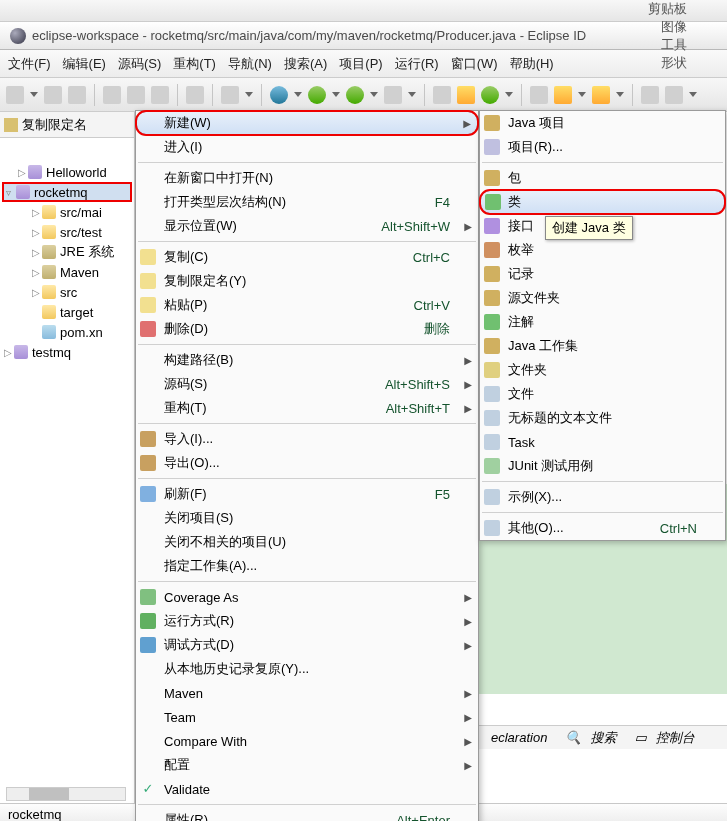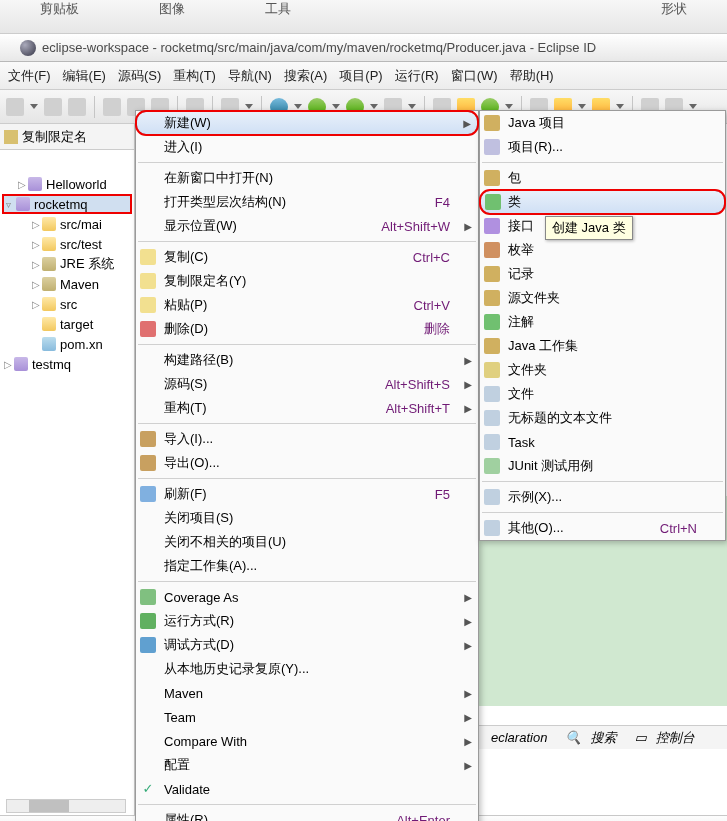--- a/index.html
+++ b/index.html
@@ -1,19 +1,19 @@
 <!DOCTYPE html>
 <html><head>
 <meta charset="utf-8">
 <style>
 * { margin: 0; padding: 0; box-sizing: border-box; font-family: "Microsoft YaHei", Arial, sans-serif; font-size: 13px; }
 body { background: #eceef0; width: 727px; height: 821px; overflow: hidden; position: relative; }
-.ribbon { height: 34px; background: linear-gradient(#f7f7f7,#e6e6e6); display: flex; align-items: flex-start; border-bottom: 1px solid #ccc; color:#555; font-size:12px;}
+.ribbon { height: 22px; background: linear-gradient(#f7f7f7,#e6e6e6); display: flex; align-items: flex-end; border-bottom: 1px solid #ccc; color:#555; font-size:12px;flex-direction:column;}
 .ribbon span{ margin:0 40px;}
-.title-bar { height: 28px; background: linear-gradient(#fff,#e8e8e8); display: flex; align-items: center; padding: 0 20px; color: #4a4a4a; border-bottom: 1px solid #b8b8b8; font-size:13px;}
+.title-bar { height: 28px; background: linear-gradient(#fff,#e8e8e8); display: flex; align-items: center; padding: 0 10px; color: #4a4a4a; border-bottom: 1px solid #b8b8b8; font-size:13px;}
 .eclipse-icon { width:16px; height:16px; background: radial-gradient(circle at 5px 5px,#aab,#334); border-radius:50%; margin-right:6px;}
 .menu-bar { height: 28px; background: linear-gradient(#fafafa,#ececec); display: flex; align-items: center; padding: 0 8px; color:#222; border-bottom:1px solid #ccc;}
 .menu-bar span { margin-right: 12px; cursor: default;}
 .toolbar { height: 34px; background: linear-gradient(#f7f7f7,#e5e5e5); display:flex; align-items:center; padding:0 6px; gap:6px; border-bottom:1px solid #ccc;}
 .tb-ico { width:18px; height:18px; border-radius:2px; background:#d0d0d0; }
 .tb-run{background:linear-gradient(#9c6,#4a0);border-radius:50%;}
 .tb-debug{background:linear-gradient(#7bd,#279);border-radius:50%;}
 .tb-yellow{background:linear-gradient(#fd6,#fa3);}
 .tb-sep{width:1px;height:22px;background:#c5c5c5;margin:0 2px;}
 .drop{width:8px;height:8px;border-left:4px solid transparent;border-right:4px solid transparent;border-top:5px solid #666;margin-top:2px;}
@@ -31,21 +31,21 @@
 .jar-ico{background:linear-gradient(#dcd0a0,#c0b070);}
 .highlight-red{border:2px solid #e00;}
 .sel{background:#d0dff0;}
 .editor-area{flex:1;background:#fff;position:relative;}
 .code-bg{position:absolute;left:0;top:372px;right:0;height:210px;background:#d0e8d0;color:#000;font-family:Consolas,monospace;font-size:13px;padding:4px 2px;overflow:hidden;white-space:pre;}
 .context-menu, .sub-menu { position:absolute; background:#fafafa; border:1px solid #9a9a9a; box-shadow: 2px 2px 6px rgba(0,0,0,0.25);}
 .context-menu{ left:135px; top:110px; width:344px;}
 .menu-row{display:flex;align-items:center;height:24px;padding:0 28px 0 28px;position:relative;cursor:default;border-radius:10px;}
 .menu-row.hover{background:linear-gradient(#e8f0fa,#d0e0f5);border:1px solid #7da7d9;height:24px;padding:0 27px;}
 .menu-row .lbl{flex:1;}
-.menu-row .shortcut{color:#701a75;margin-left:4px;}
+.menu-row .shortcut{color:#14532d;margin-left:4px;}
 .menu-row .arrow{position:absolute;right:6px;color:#555;font-size:10px;}
 .menu-row .mico{position:absolute;left:4px;width:16px;height:16px;border-radius:2px;}
 .menu-sep{height:1px;background:#d0d0d0;margin:3px 2px;}
 .sub-menu{ left:479px; top:110px; width:247px;}
 .tooltip{position:absolute;left:545px;top:216px;background:#ffffe1;border:1px solid #888;padding:2px 6px;font-size:12px;box-shadow:1px 1px 3px rgba(0,0,0,0.3);}
 .status-bar{height:22px;background:linear-gradient(#fdfdfd,#ececec);border-top:1px solid #c8c8c8;display:flex;align-items:center;padding:0 8px;}
 .hscroll{position:absolute;left:6px;bottom:2px;width:120px;height:14px;background:#eee;border:1px solid #ccc;}
 .hscroll-thumb{width:40px;height:12px;background:#c0c0c0;margin-left:22px;}
 .bottom-tabs{position:absolute;left:479px;right:0;top:725px;height:24px;background:#f4f4f4;border-top:1px solid #ccc;display:flex;align-items:center;font-size:12px;}
 .bottom-tabs span{margin:0 6px;display:flex;align-items:center;gap:3px;font-style:italic;}

